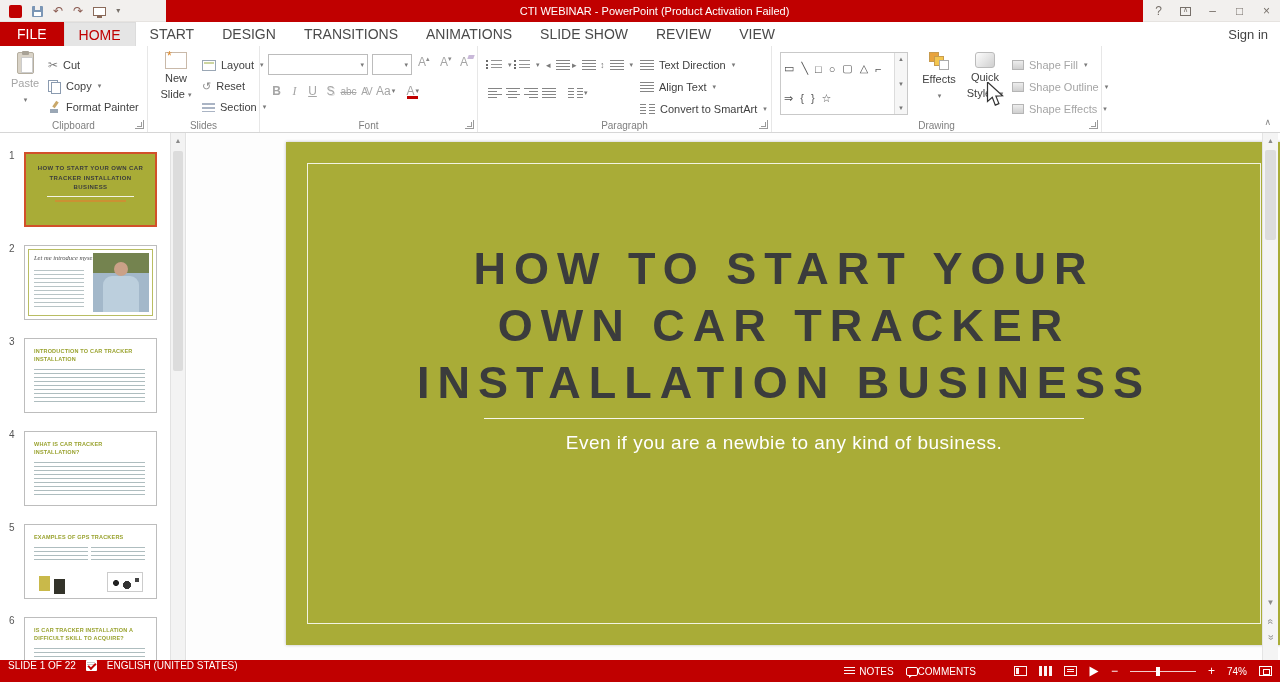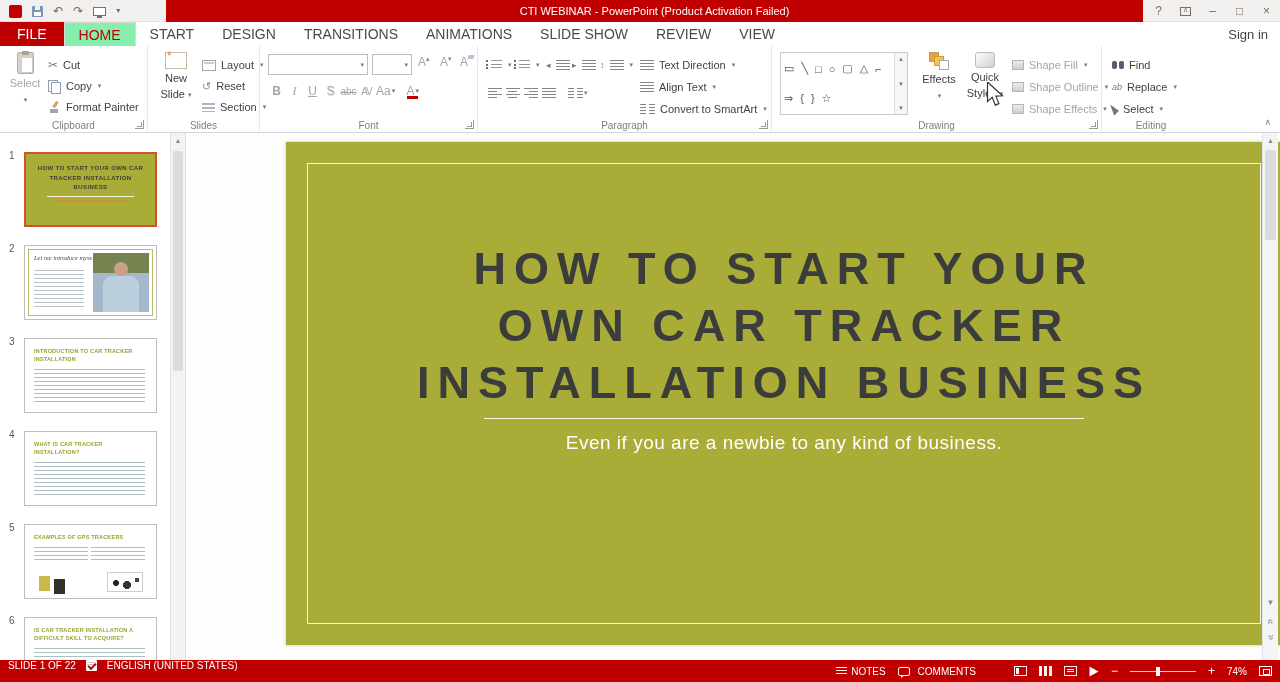--- a/index.html
+++ b/index.html
@@ -21,21 +21,21 @@
       display:flex;align-items:center;justify-content:center;font-size:11px}
   #win-controls{position:absolute;right:0;top:0;height:22px;display:flex;align-items:center}
   .winbtn{width:27px;height:22px;display:flex;align-items:center;justify-content:center;font-size:12px;color:#77706a}
   .ribbonopt{width:11px;height:9px;border:1px solid #77706a;position:relative}
   .ribbonopt::after{content:"∧";position:absolute;left:2px;top:-2px;font-size:7px;color:#77706a}
 
   
   #tabrow{position:absolute;top:22px;left:0;width:100%;height:24px;background:#fff;display:flex;align-items:stretch}
   .tab{display:flex;align-items:center;padding:0 14px;font-size:14px;color:#4a4a4a}
   .tab.file{background:var(--accent);color:#fff;padding:0 17px}
-  .tab.active{color:var(--accent);border:1px solid #dcdcdc;border-bottom:none;background:#86efac}
+  .tab.active{color:var(--accent);border:1px solid #dcdcdc;border-bottom:none;background:#e5e5e5}
   #signin{position:absolute;right:12px;top:27px;font-size:13px;color:#444}
 
   
   #ribbon{position:absolute;top:46px;left:0;width:100%;height:87px;background:#fff;border-bottom:1px solid #d6d6d6}
   .rgroup{position:absolute;top:0;height:86px;border-right:1px solid #e7e7e7}
   .rgroup-label{position:absolute;bottom:1px;left:0;width:100%;text-align:center;font-size:10px;color:#7f7f7f}
   .launcher{position:absolute;right:3px;bottom:3px;width:9px;height:9px;border-right:1px solid #9a9a9a;border-bottom:1px solid #9a9a9a}
   .launcher::after{content:"";position:absolute;right:1px;bottom:1px;width:4px;height:4px;border-right:1px solid #9a9a9a;border-bottom:1px solid #9a9a9a}
   .bigbtn{position:absolute;top:6px;display:flex;flex-direction:column;align-items:center;gap:3px;font-size:11px;color:#3f3f3f;text-align:center;line-height:13px}
   .srow{position:absolute;display:flex;align-items:center;gap:5px;font-size:11px;color:#3f3f3f;height:18px;white-space:nowrap}
@@ -200,21 +200,21 @@
   <div class="tab">REVIEW</div>
   <div class="tab">VIEW</div>
 </div>
 <span id="signin">Sign in</span>
 
 <div id="ribbon">
 
   <div class="rgroup" style="left:0;width:148px">
     <div class="bigbtn dis" style="left:6px;width:38px">
       <span class="ico-paste"></span>
-      <span>Select</span>
+      <span>Paste</span>
       <span class="drop">▾</span>
     </div>
     <div class="srow" style="left:48px;top:10px">
       <span class="scissors">✂</span>
       <span>Cut</span>
     </div>
     <div class="srow" style="left:48px;top:31px">
       <span class="icon-copy"></span>
       <span>Copy</span>
       <span class="drop">▾</span>
@@ -402,37 +402,20 @@
     </div>
     <div class="srow dis" style="left:240px;top:54px">
       <span class="ico-chip"></span>
       <span>Shape Effects</span>
       <span class="drop">▾</span>
     </div>
     <span class="rgroup-label">Drawing</span>
     <span class="launcher"></span>
   </div>
 
-  <div class="rgroup" style="left:1102px;width:98px;border-right:none">
-    <div class="srow" style="left:10px;top:10px">
-      <span class="ico-binoc"></span>
-      <span>Find</span>
-    </div>
-    <div class="srow" style="left:10px;top:32px">
-      <span class="ico-ab">ab</span>
-      <span>Replace</span>
-      <span class="drop">▾</span>
-    </div>
-    <div class="srow" style="left:10px;top:54px">
-      <span class="ico-cursorsel"></span>
-      <span>Select</span>
-      <span class="drop">▾</span>
-    </div>
-    <span class="rgroup-label">Editing</span>
-  </div>
 
   <span id="ribbon-collapse">∧</span>
 </div>
 
 <div id="thumb-panel">
   <span class="thumb-num" style="top:17px">1</span>
   <div class="thumb t1 selected" style="top:19px">
     <div class="t1-title">HOW TO START YOUR OWN CAR TRACKER INSTALLATION BUSINESS</div>
     <div class="t1-rule"></div>
     <div class="t1-sub"></div>
@@ -506,21 +489,21 @@
 
 <div id="statusbar">
   <span>SLIDE 1 OF 22</span>
   <span class="ico-spell"></span>
   <span>ENGLISH (UNITED STATES)</span>
   <div id="sb-right">
     <span style="display:flex;align-items:center;gap:4px">
       <span class="ico-notes"></span>
       <span>NOTES</span>
     </span>
-    <span style="display:flex;align-items:center;gap:8px">
+    <span style="display:flex;align-items:center;gap:0">
       <span class="ico-comment"></span>
       <span>COMMENTS</span>
     </span>
     <span style="width:14px"></span>
     <span class="vic vic-normal"></span>
     <span class="vic vic-sorter"></span>
     <span class="vic vic-read"></span>
     <span class="vic-show"></span>
     <span class="zoomsym">−</span>
     <span id="zoom-track">

